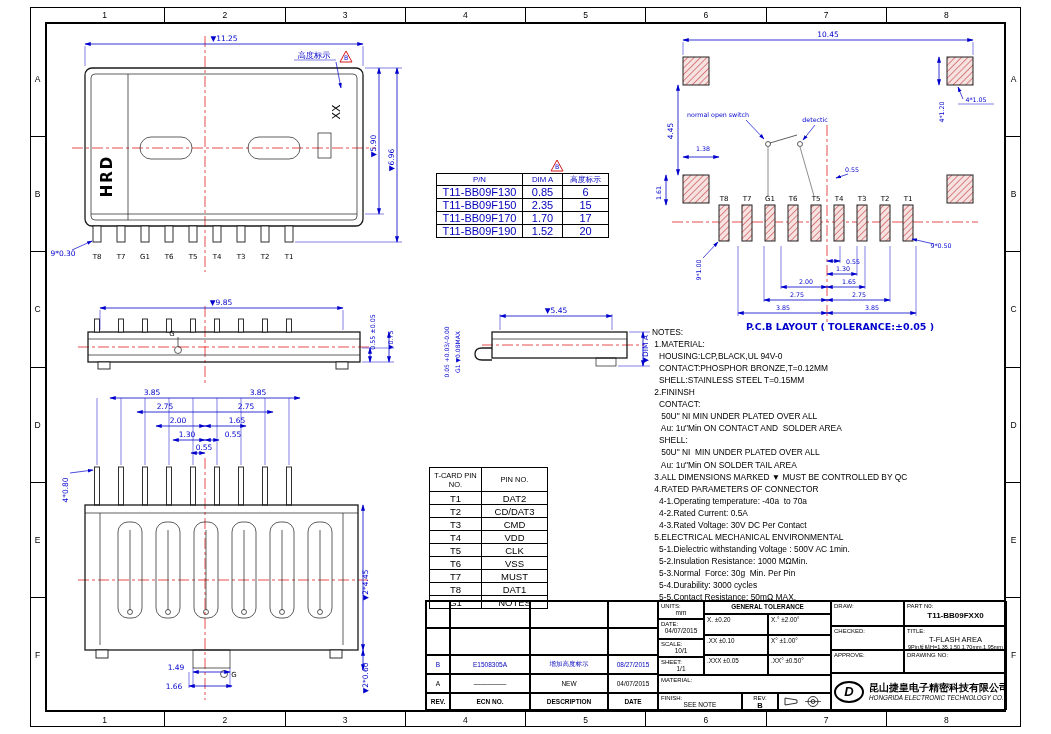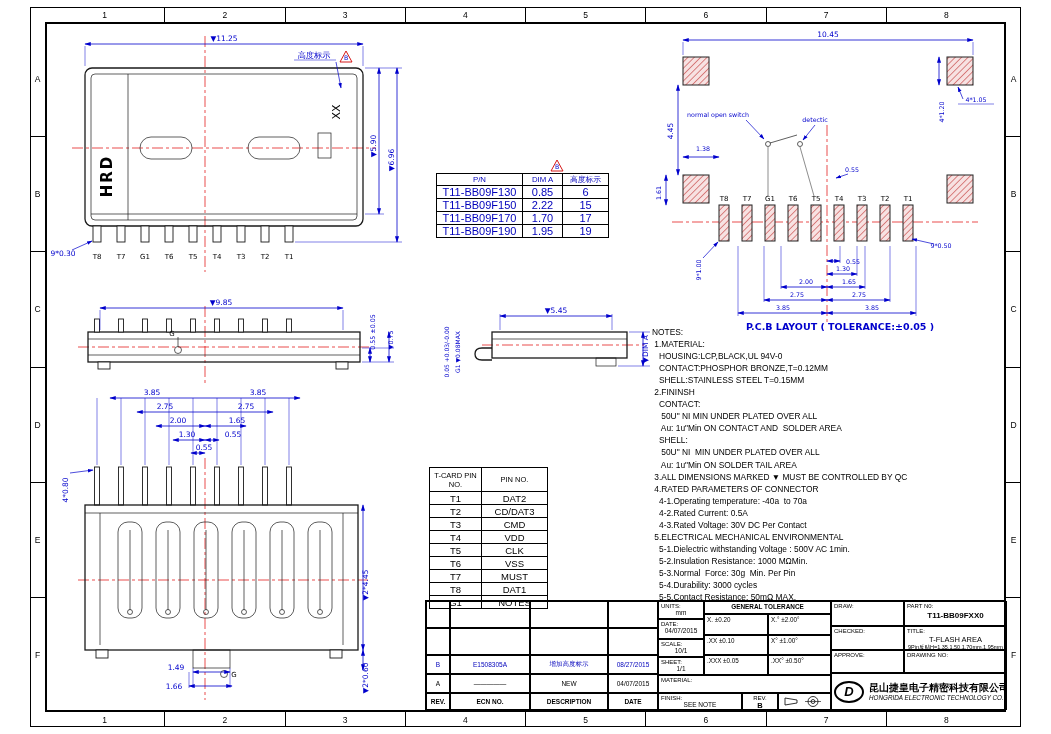--- a/index.html
+++ b/index.html
@@ -380,32 +380,32 @@
       <th>DIM A</th>
       <th>高度标示</th>
     </tr>
     <tr>
       <td>T11-BB09F130</td>
       <td>0.85</td>
       <td>6</td>
     </tr>
     <tr>
       <td>T11-BB09F150</td>
-      <td>2.22</td>
+      <td>2.35</td>
       <td>15</td>
     </tr>
     <tr>
       <td>T11-BB09F170</td>
       <td>1.70</td>
       <td>17</td>
     </tr>
     <tr>
       <td>T11-BB09F190</td>
-      <td>1.95</td>
-      <td>19</td>
+      <td>1.52</td>
+      <td>20</td>
     </tr>
   </tbody>
     </table>
 
   <table id="pin-table">
     <colgroup>
         <col style="width:52px">
         <col style="width:66px">
       </colgroup>
     <tbody>

